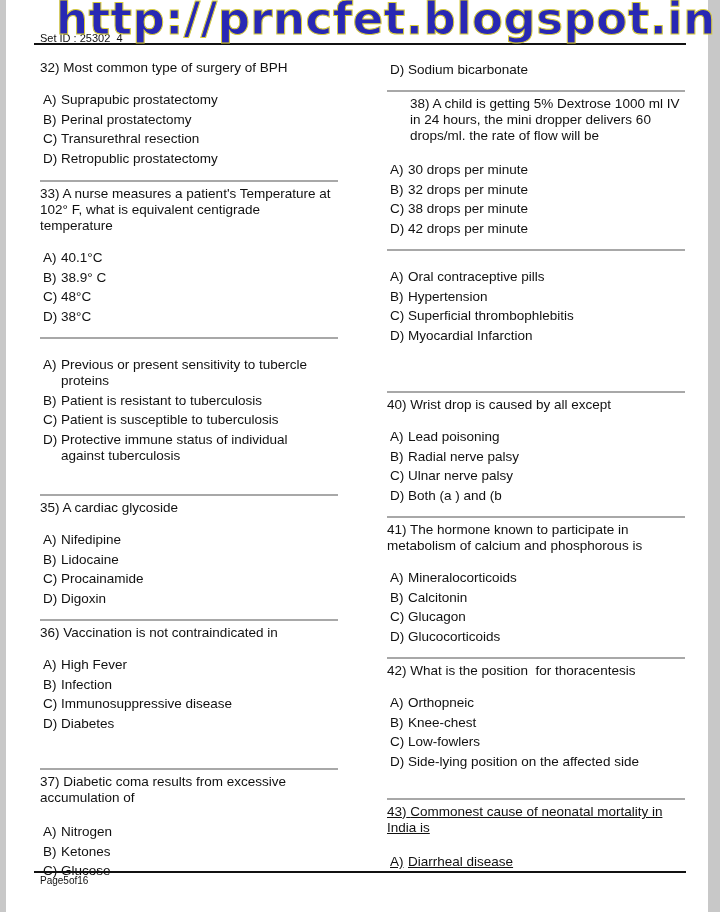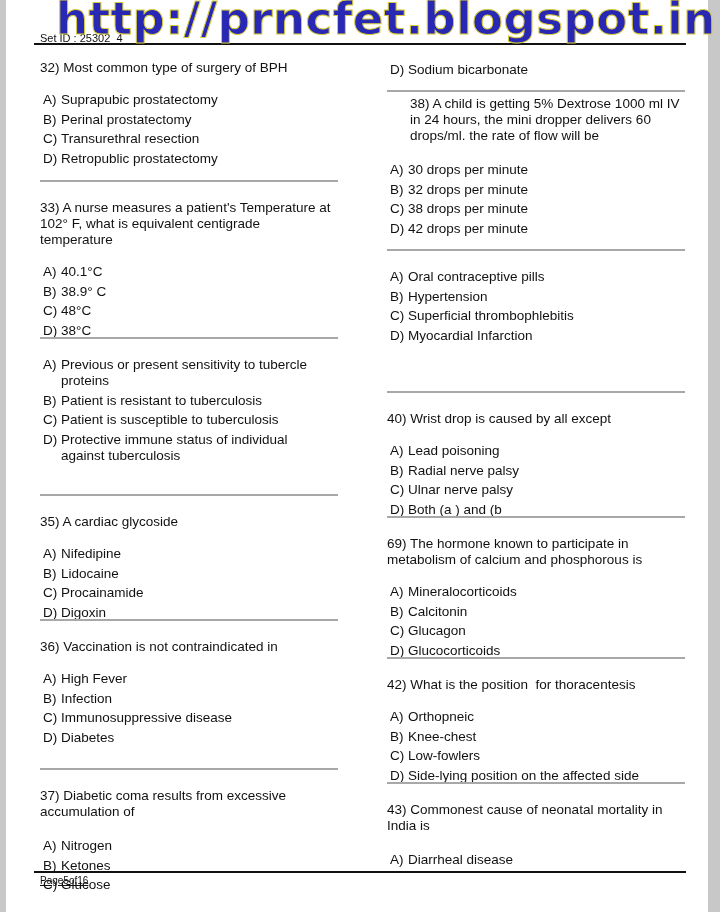--- a/index.html
+++ b/index.html
@@ -27,28 +27,28 @@
       font-size: 11px; color: #111; z-index: 1;
       font-family: "Liberation Sans Narrow", "Liberation Sans", sans-serif;
     }
     .header-rule {
       position: absolute; left: 34px; top: 43px; width: 652px; height: 2px; background: #111;
     }
     .footer-rule {
       position: absolute; left: 34px; top: 871px; width: 652px; height: 2px; background: #111;
     }
     .page-num {
-      position: absolute; left: 40px; top: 875px; font-size: 10px; color: #111; text-decoration: underline;
+      position: absolute; left: 40px; top: 875px; font-size: 10px; color: #111;
     }
     .col { position: absolute; top: 0; }
     .col-left { left: 34px; width: 300px; }
     .col-right { left: 381px; width: 300px; }
     .q { position: absolute; left: 0; width: 300px; }
     .sep { height: 2px; background: #a8a8a8; width: 298px; margin-left: 6px; }
-    .qtext { font-size: 13.5px; line-height: 16px; margin-left: 6px; margin-top: 18px; }
+    .qtext { font-size: 13.5px; line-height: 16px; margin-left: 6px; margin-top: 4px; }
     .opts { margin-top: 16px; }
     .opt { font-size: 13.5px; line-height: 19.5px; padding-left: 9px; display: flex; }
     .opt .lbl { width: 18px; flex: none; }
     .opt .txt { flex: 1; line-height: 16px; padding-top: 2px; padding-bottom: 1.5px; }
   </style>
 </head>
 <body>
 
 <div class="page"></div>
 
@@ -263,21 +263,21 @@
         </div>
       <div class="opt">
           <span class="lbl">D)</span>
           <span class="txt">Both (a ) and (b</span>
         </div>
     </div>
   </div>
 
   <div class="q" style="top:516px;">
     <div class="sep"></div>
-    <div class="qtext"><span>69)</span> <span>The hormone known to participate in metabolism of calcium and phosphorous is</span></div>
+    <div class="qtext"><span>41)</span> <span>The hormone known to participate in metabolism of calcium and phosphorous is</span></div>
     <div class="opts" style="margin-top:14px;">
       <div class="opt">
           <span class="lbl">A)</span>
           <span class="txt">Mineralocorticoids</span>
         </div>
       <div class="opt">
           <span class="lbl">B)</span>
           <span class="txt">Calcitonin</span>
         </div>
       <div class="opt">
@@ -307,21 +307,21 @@
           <span class="lbl">C)</span>
           <span class="txt">Low-fowlers</span>
         </div>
       <div class="opt">
           <span class="lbl">D)</span>
           <span class="txt">Side-lying position on the affected side</span>
         </div>
     </div>
   </div>
 
-  <div class="q" style="top:782px;">
+  <div class="q" style="top:798px;text-decoration:underline;">
     <div class="sep"></div>
     <div class="qtext"><span>43)</span> <span>Commonest cause of neonatal mortality in India is</span></div>
     <div class="opts" style="margin-top:16px;">
       <div class="opt">
           <span class="lbl">A)</span>
           <span class="txt">Diarrheal disease</span>
         </div>
     </div>
   </div>
 </div>

